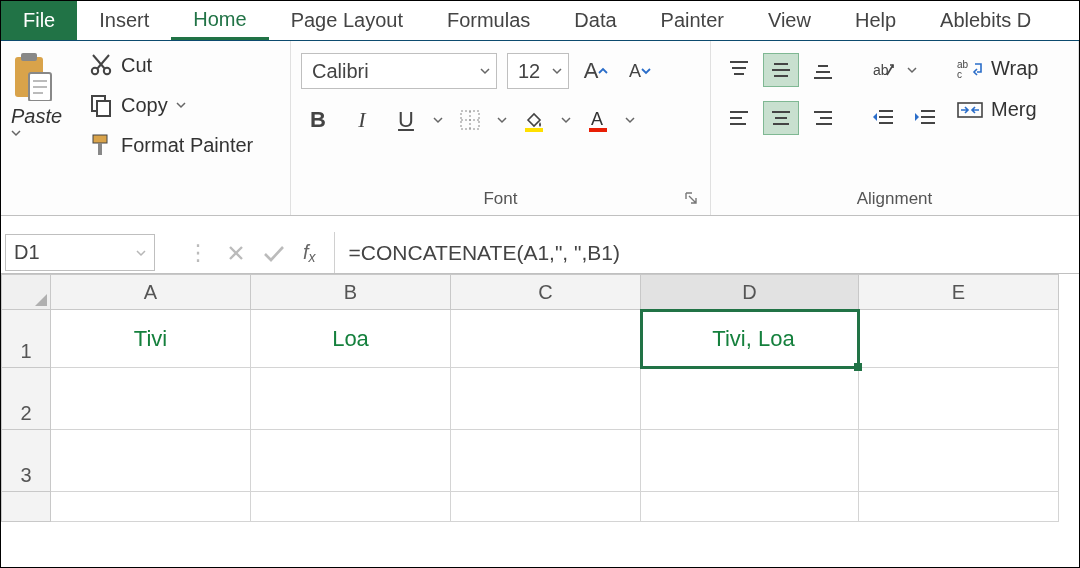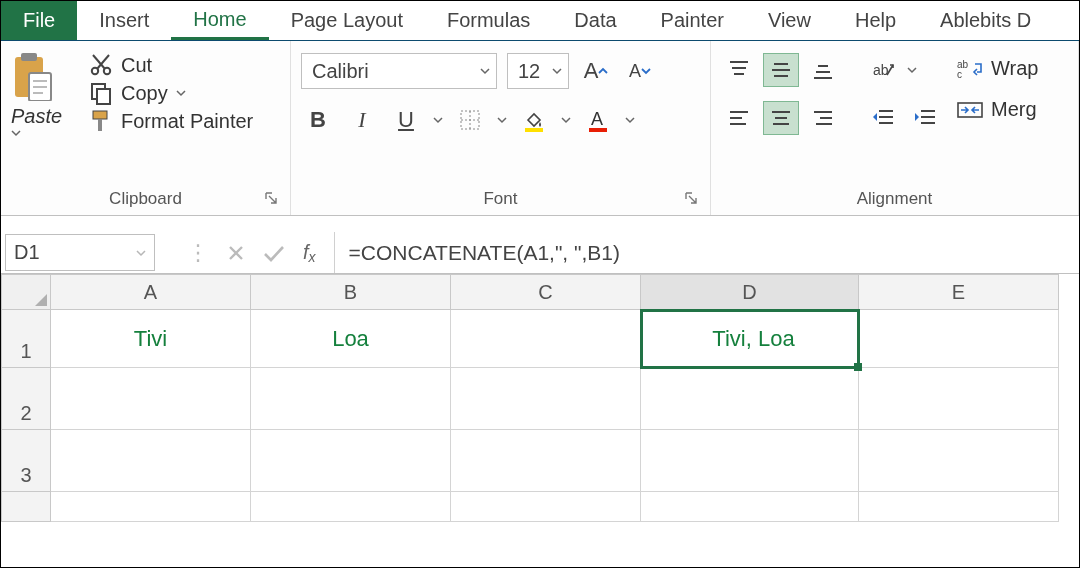--- a/index.html
+++ b/index.html
@@ -15,21 +15,21 @@
   .ribbon { display:flex; height:175px; border-bottom:1px solid #c0c0c0; background:#fdfdfd;}
   .group { display:flex; flex-direction:column; padding:6px 10px 2px 10px; border-right:1px solid #e0e0e0;}
   .group-body { flex:1; display:flex; align-items:flex-start;}
   .group-label { font-size:17px; color:#555; text-align:center; padding:2px 0 4px 0; position:relative;}
   .dlg-launch { position:absolute; right:2px; top:4px; width:14px; height:14px;}
   .dlg-launch svg{width:14px;height:14px;}
   
   
   .paste-col{ display:flex; flex-direction:column; align-items:flex-start; justify-content:flex-end; width:70px; padding-top:4px;font-style:italic;}
   .paste-icon{ width:42px; height:50px; position:relative; margin-bottom:4px;}
-  .clip-lines{ display:flex; flex-direction:column; gap:4px; padding-left:8px; padding-top:6px;}
+  .clip-lines{ display:flex; flex-direction:column; gap:16px; padding-left:8px; padding-top:6px;}
   .clip-line{ display:flex; align-items:center; gap:8px; font-size:20px; color:#333; cursor:pointer;}
   .mini-ico{ width:24px; height:24px; display:flex; align-items:center; justify-content:center;}
   
   
   .font-rows{ display:flex; flex-direction:column; gap:14px; padding-top:6px;}
   .font-row{ display:flex; align-items:center; gap:10px;}
   .combo{ border:1px solid #bfbfbf; background:#fff; height:36px; display:flex; align-items:center; padding:0 6px 0 10px; font-size:20px; color:#444;}
   .combo .caret{ margin-left:8px;}
   .font-name{ width:196px;}
   .font-size{ width:62px;}
@@ -140,28 +140,20 @@
         <div class="clip-line">
           <span class="mini-ico">
               <svg viewBox="0 0 24 24">
                 <rect x="4" y="2" width="14" height="8" fill="#d9a34a" stroke="#444"></rect>
                 <rect x="9" y="10" width="4" height="12" fill="#888"></rect>
               </svg>
             </span>
           <span>Format Painter</span>
         </div>
       </div>
-    </div>
-    <div class="group-label">
-      <span>Clipboard</span>
-      <span class="dlg-launch">
-          <svg viewBox="0 0 14 14">
-            <path d="M2 2 H8 M2 2 V8 M5 5 L12 12 M12 7 V12 H7" stroke="#777" stroke-width="1.4" fill="none"></path>
-          </svg>
-        </span>
     </div>
   </div>
 
   <div class="group" style="width:420px;">
     <div class="group-body">
       <div class="font-rows">
         <div class="font-row">
           <div class="combo font-name">
             <span>Calibri</span>
             <span class="caret" style="margin-left:auto">

